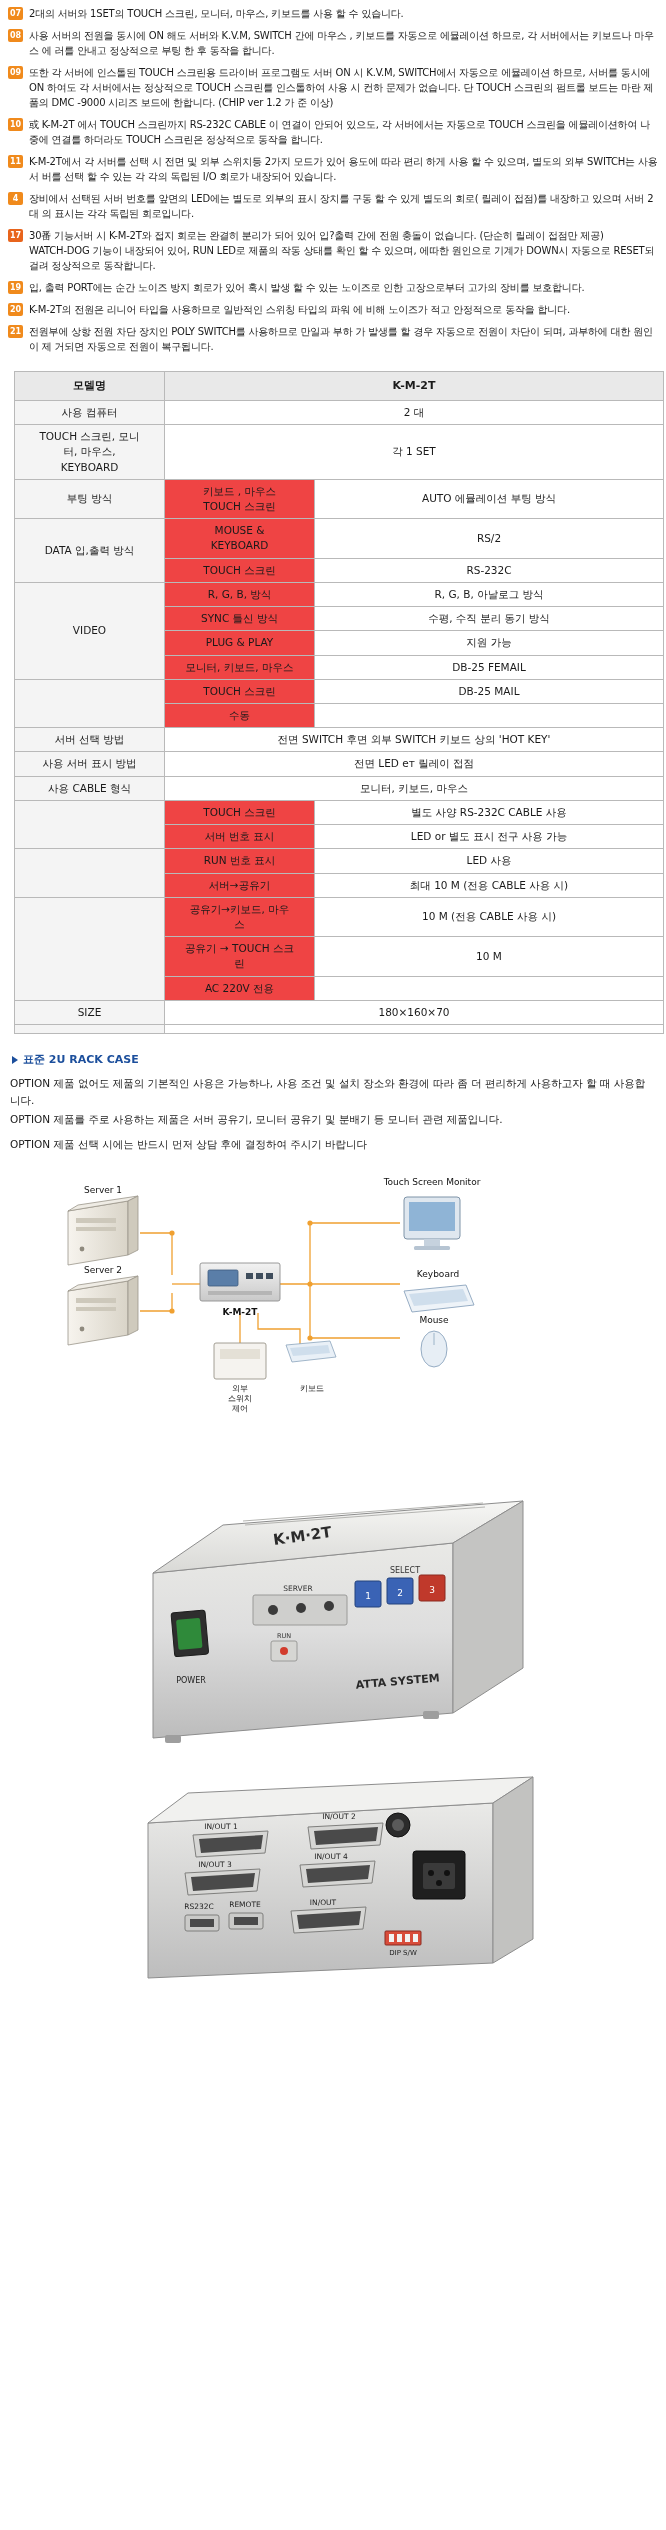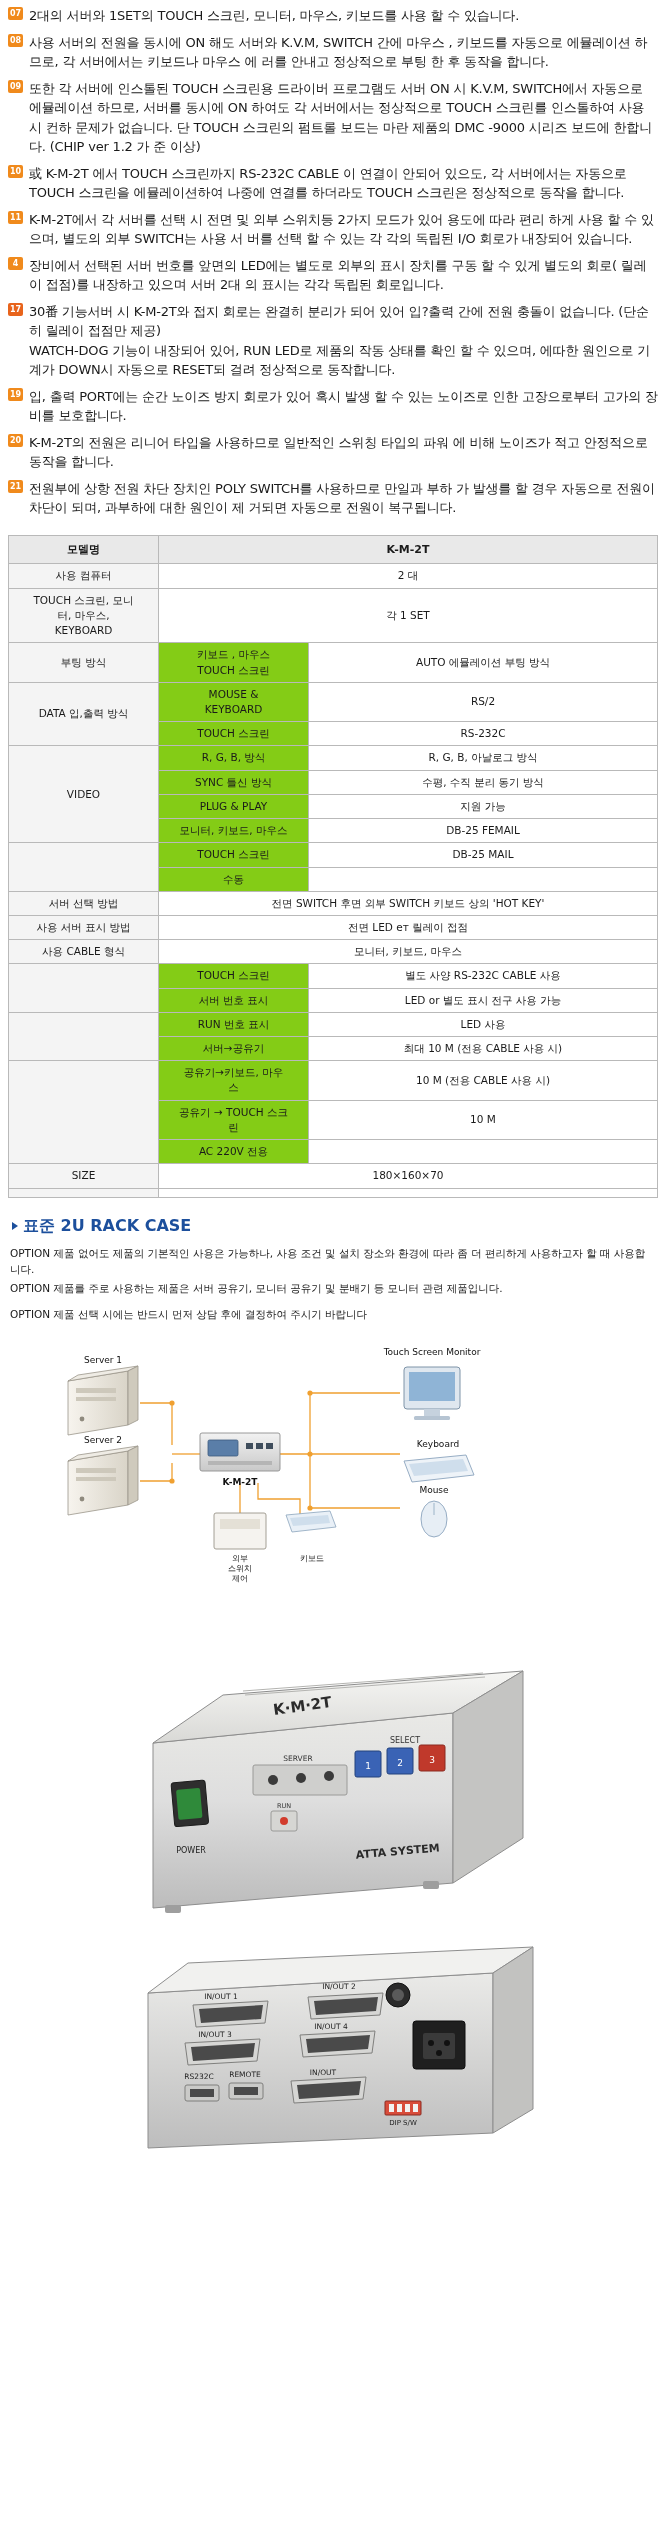--- a/index.html
+++ b/index.html
@@ -28,55 +28,55 @@
     color: #ffffff;
     font-size: 8px;
     line-height: 13px;
     text-align: center;
     font-weight: bold;
     margin-right: 6px;
     margin-top: 1px;
   }
   .feat .num.alt { background: #e8641c; }
   .feat .txt {
-    font-size: 13px;
+    font-size: 10px;
     line-height: 1.5;
     color: #1a1a1a;
     letter-spacing: -0.2px;
   }
 
   
-  .spec-wrap { padding: 10px 8px 0 8px; }
+  .spec-wrap { padding: 10px 8px 0 8px; margin-left: 6px; }
   table.spec {
     width: 650px;
     border-collapse: collapse;
     font-size: 10.5px;
     color: #1a1a1a;
   }
   table.spec td {
     border: 1px solid #b9b9b9;
     padding: 4px 20px;
     text-align: center;
     vertical-align: middle;
     line-height: 1.45;
   }
   table.spec tr.head td {
     background: #e9e9e9;
     font-weight: bold;
     font-size: 11px;
     padding: 6px;
   }
   td.label { background: #f4f4f4; width: 150px; }
-  td.sub   { background: #84cc16; width: 150px; }
+  td.sub   { background: #ef4444; width: 150px; }
   td.val   { background: #ffffff; }
 
   
   .sec-head {
     padding: 18px 24px 4px 12px;
-    font-size: 16px;
+    font-size: 11px;
     font-weight: bold;
     color: #1c4f9c;
     display: flex;
     align-items: center;
     text-align: right;
   }
   .sec-head .bullet {
     width: 0; height: 0;
     border-left: 6px solid #1c4f9c;
     border-top: 4px solid transparent;

